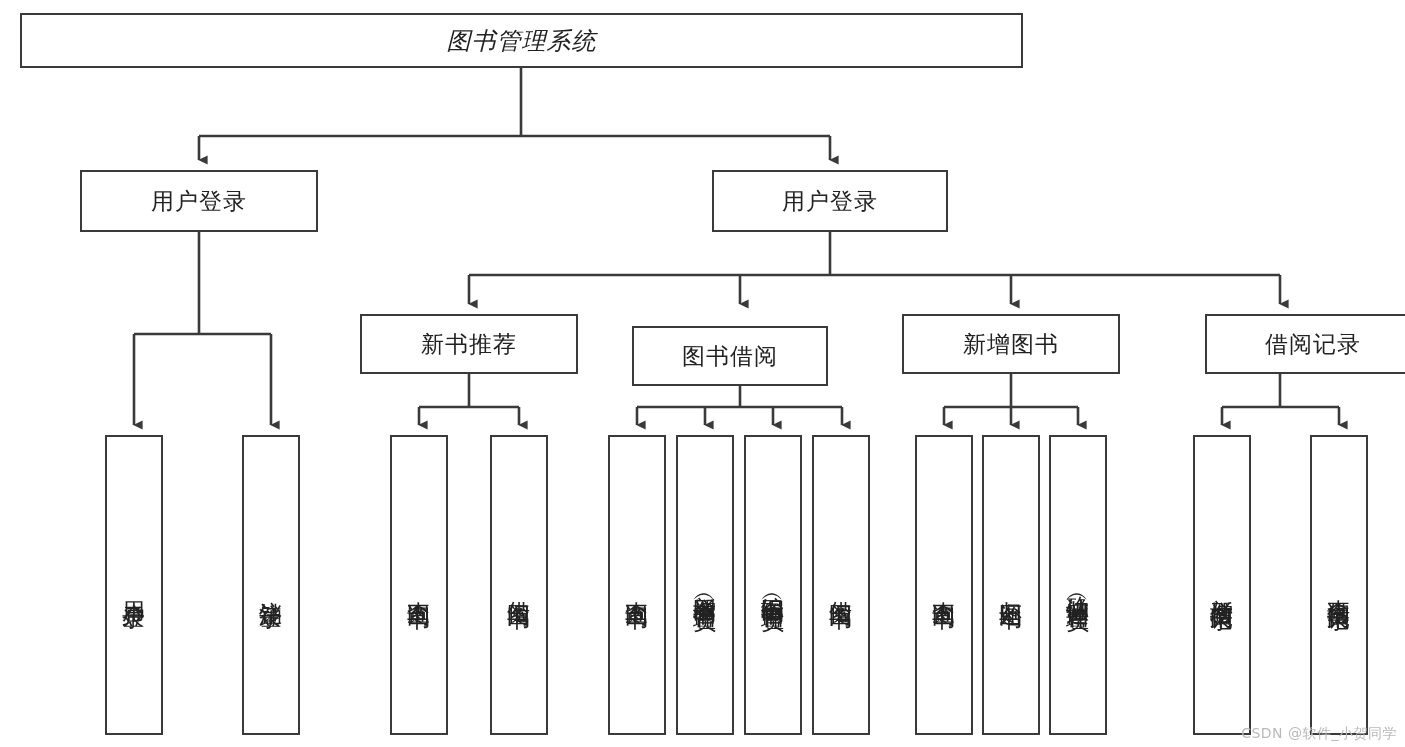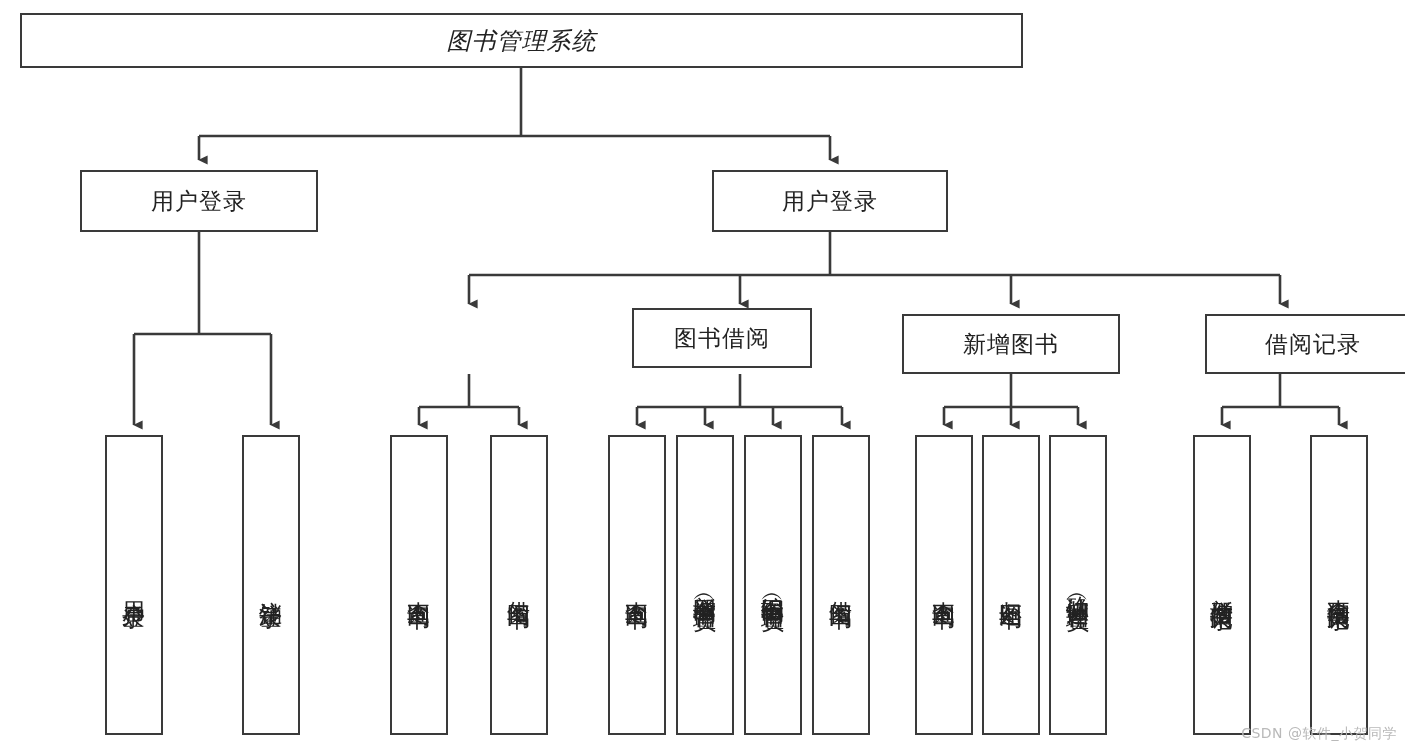--- a/index.html
+++ b/index.html
@@ -133,22 +133,25 @@
   </div>
 
   <div class="node horiz" style="left:80px; top:170px; width:238px; height:62px;">
     <span class="horiz-label">用户登录</span>
   </div>
 
   <div class="node horiz" style="left:712px; top:170px; width:236px; height:62px;">
     <span class="horiz-label">用户登录</span>
   </div>
 
-
-  <div class="node horiz" style="left:632px; top:308px; width:180px; height:60px;">
+  <div class="node horiz" style="left:360px; top:314px; width:218px; height:60px;">
+    <span class="horiz-label">新书推荐</span>
+  </div>
+
+  <div class="node horiz" style="left:632px; top:326px; width:196px; height:60px;">
     <span class="horiz-label">图书借阅</span>
   </div>
 
   <div class="node horiz" style="left:902px; top:314px; width:218px; height:60px;">
     <span class="horiz-label">新增图书</span>
   </div>
 
   <div class="node horiz" style="left:1172px; top:314px; width:216px; height:60px;margin-left:33px;">
     <span class="horiz-label">借阅记录</span>
   </div>

